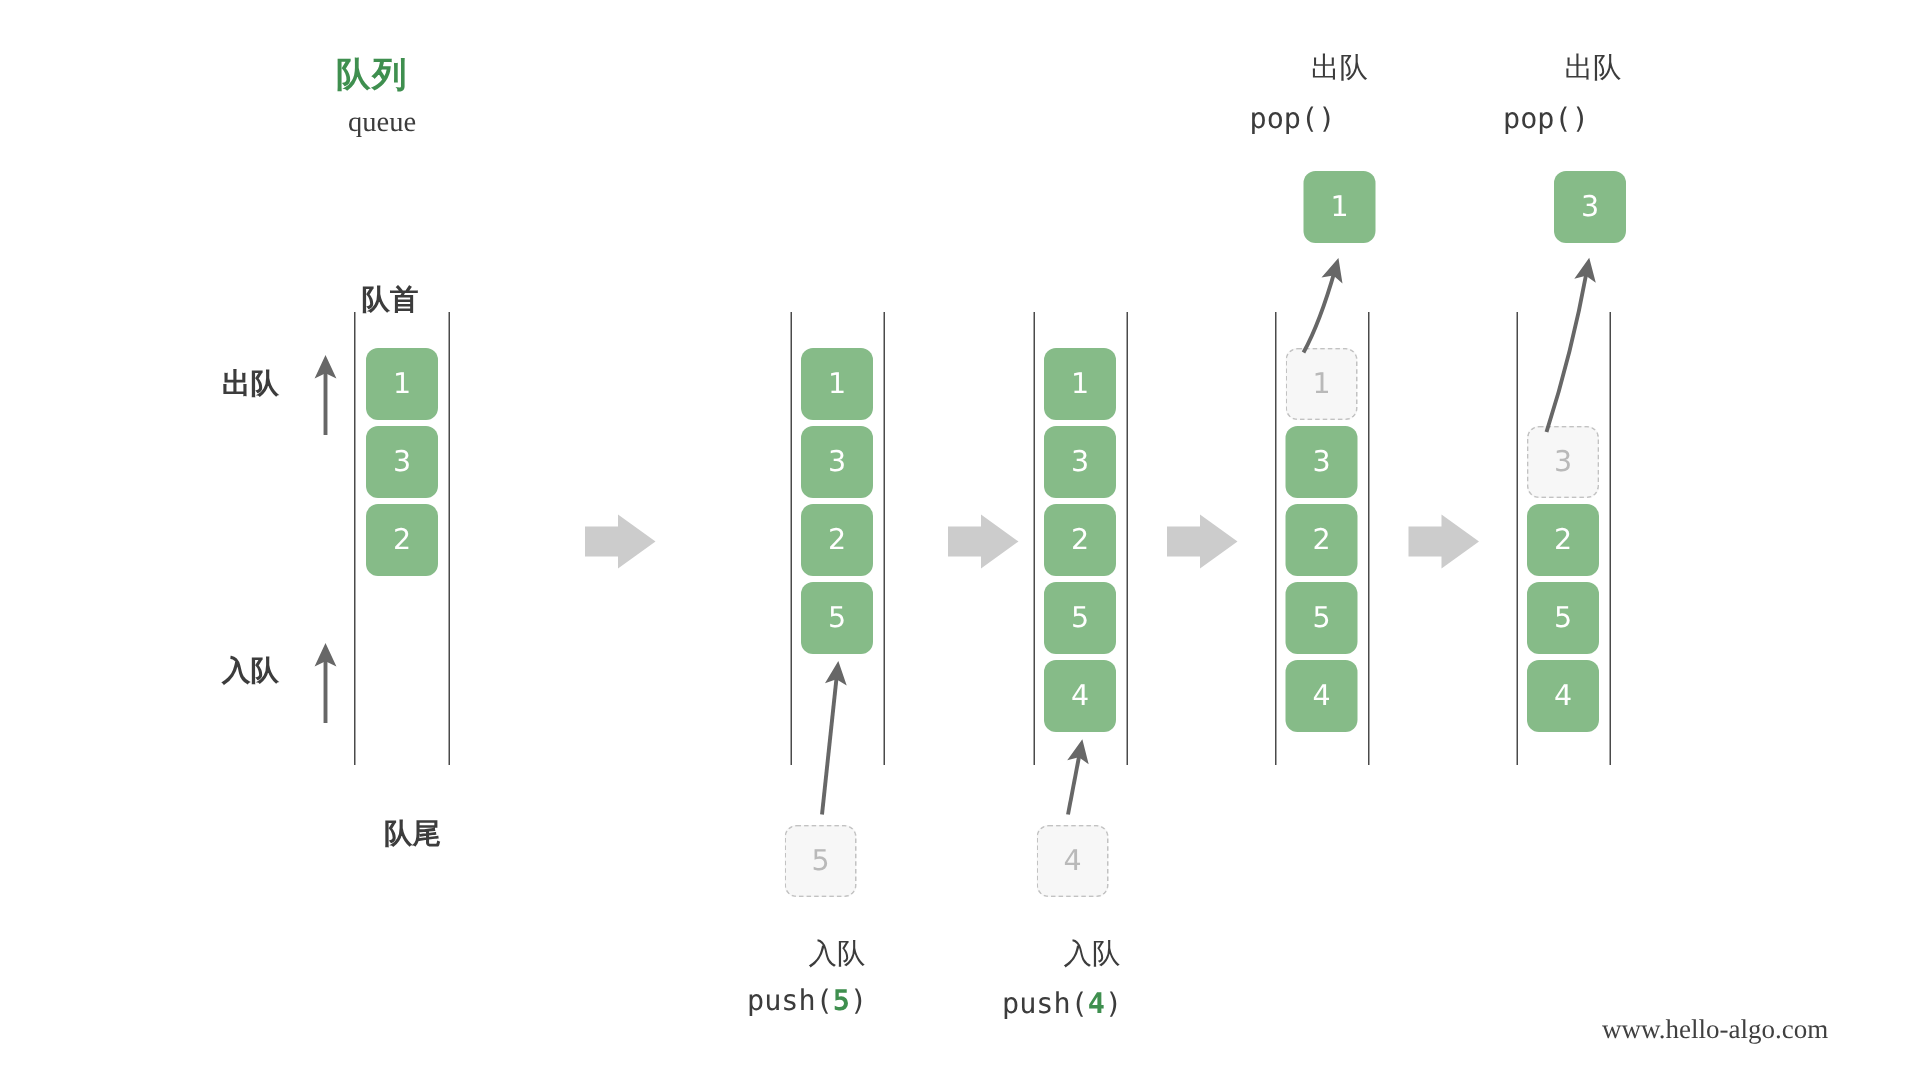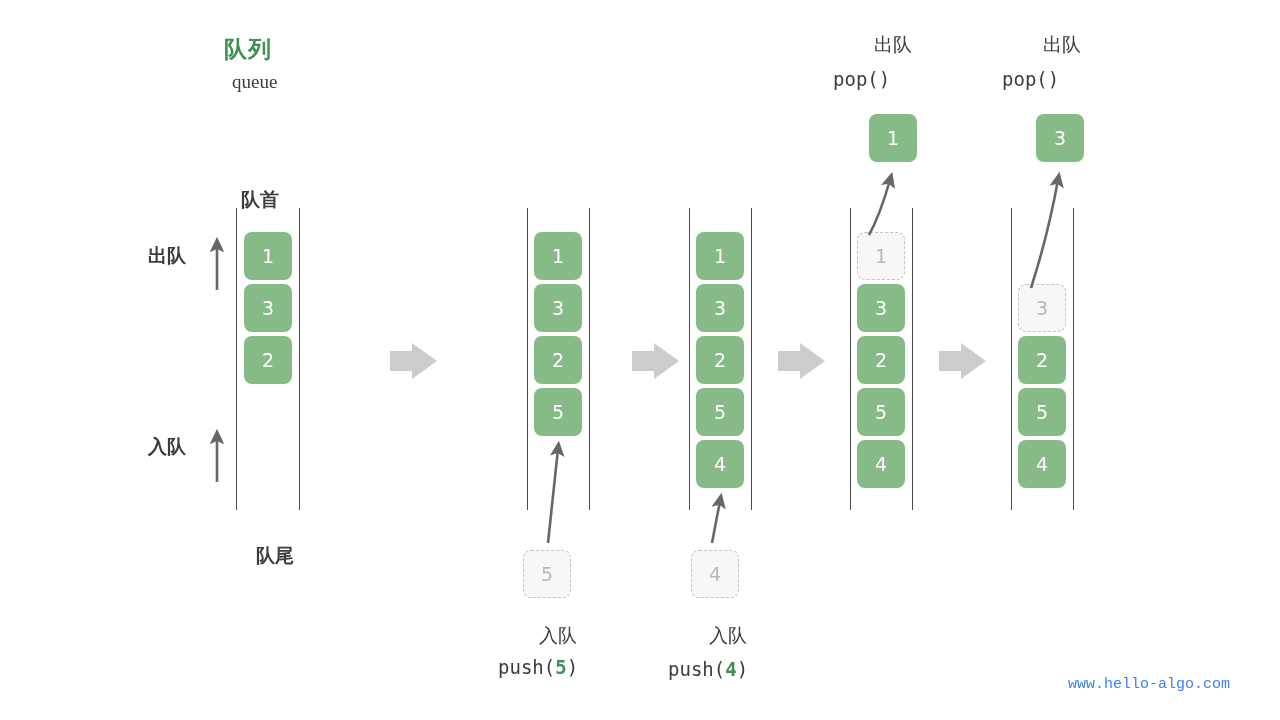--- a/index.html
+++ b/index.html
@@ -26,22 +26,22 @@
   }
   .op-cn{
     font-size:19px;color:#3c3c3c;white-space:nowrap;text-align:center;
   }
   .op-code{
     font-family:"DejaVu Sans Mono","Liberation Mono",monospace;
     font-size:19px;color:#3c3c3c;white-space:nowrap;text-align:left;
   }
   .op-code .num{color:#3f8f4f;font-weight:bold;}
   .watermark{
-    font-family:Liberation Mono, monospace;
-    font-size:15px;color:#3b82f6;white-space:nowrap;
+    font-family:Liberation Serif, serif;
+    font-size:18px;color:#404040;white-space:nowrap;
   }
 
   
   .rail{background:#4a4a4a;width:1.4px;}
   .cell{
     width:48px;height:48px;border-radius:8px;
     background:#86bb88;
     color:#ffffff;font-size:19px;
     display:flex;align-items:center;justify-content:center;
     box-sizing:border-box;

